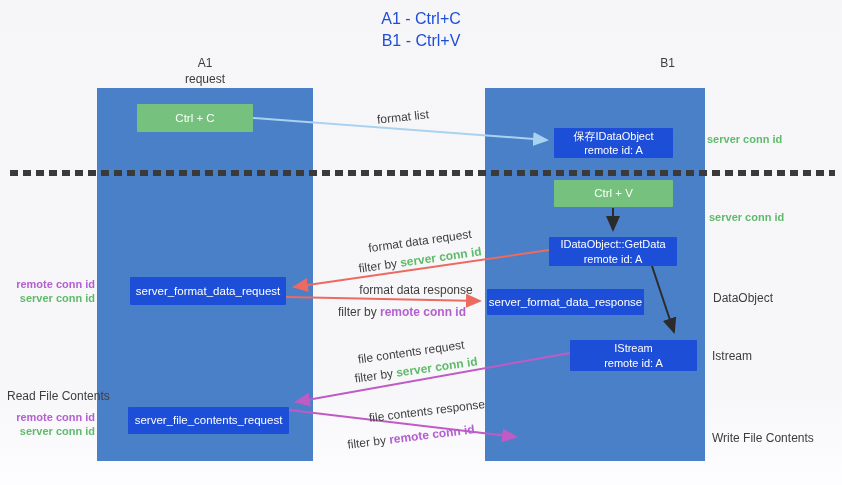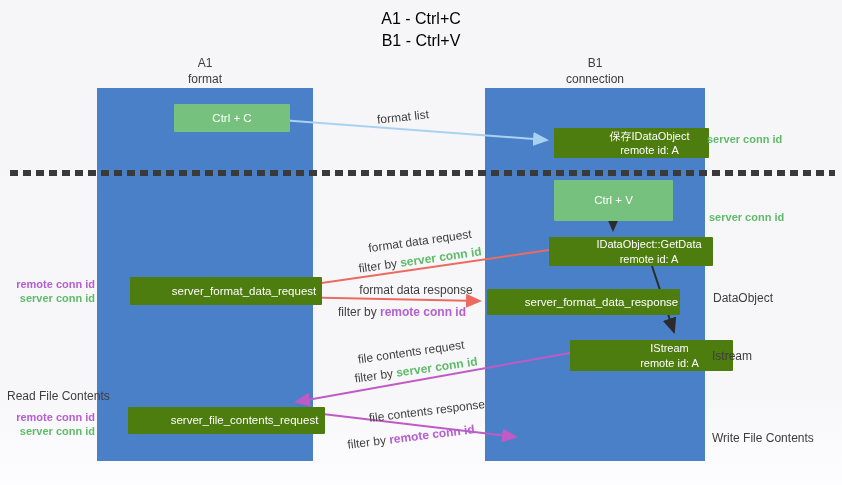--- a/index.html
+++ b/index.html
@@ -4,41 +4,41 @@
 <style>
   html,body{margin:0;padding:0;}
   body{
     width:842px;height:485px;overflow:hidden;
     font-family:"Liberation Sans","DejaVu Sans",sans-serif;
     background:linear-gradient(180deg,#f6f6f8 0%,#f7f7f9 80%,#fdfdff 100%);
   }
   .stage{position:relative;width:842px;height:485px;}
 
   .title{position:absolute;left:0;top:8px;width:842px;text-align:center;
-    font-size:16px;color:#000000;line-height:1.35;}
+    font-size:16px;color:#1d4ed8;line-height:1.35;}
 
   .lane-header{position:absolute;width:160px;text-align:center;
     font-size:12px;color:#3c3c3c;line-height:1.3;z-index:1;}
   .lane-header.left{left:125px;top:56px;}
-  .lane-header.right{left:515px;top:56px;}
+  .lane-header.right{left:515px;top:56px;text-align:right;}
 
   .lane{position:absolute;top:88px;height:373px;background:#4a80c8;z-index:1;}
   .lane.left{left:97px;width:216px;}
   .lane.right{left:485px;width:220px;}
 
   .dotted{position:absolute;left:10px;top:170px;width:825px;height:6px;z-index:2;
     background:repeating-linear-gradient(90deg,#3a3a3a 0 8px,transparent 8px 13px);}
 
   svg.arrows{position:absolute;left:0;top:0;width:842px;height:485px;z-index:3;}
 
   .node{position:absolute;z-index:4;display:flex;flex-direction:column;
     align-items:center;justify-content:center;color:#fff;text-align:center;
     border-radius:1px;}
   .node .l1,.node .l2{display:block;line-height:1.3;}
-  .node.orange{background:#4d7c0f;padding-left:36px;}
+  .node.orange{background:#1d4ed8;}
   .node.green{background:#77c17e;}
   .fs11{font-size:11px;}
   .fs115{font-size:11.5px;}
 
   .alabel{position:absolute;z-index:5;white-space:nowrap;font-size:12px;
     color:#3f3f3f;transform-origin:center;}
   .alabel .green{color:#5fbb6a;font-weight:bold;}
   .alabel .purple{color:#b45fd0;font-weight:bold;}
 
   .side{position:absolute;z-index:5;white-space:nowrap;font-size:12px;color:#3d3d3d;}
@@ -52,25 +52,24 @@
 
 <div class="stage">
 
   <div class="title">
     <div>A1 - Ctrl+C</div>
     <div>B1 - Ctrl+V</div>
   </div>
 
   <div class="lane-header left">
     <div>A1</div>
-    <div>format</div>
+    <div>request</div>
   </div>
   <div class="lane-header right">
     <div>B1</div>
-    <div>connection</div>
   </div>
 
   <div class="lane left"></div>
   <div class="lane right"></div>
 
   <div class="dotted"></div>
 
   <svg class="arrows" viewBox="0 0 842 485">
     <defs>
       <marker id="m-blue" markerWidth="9" markerHeight="8" refX="7" refY="3.5" orient="auto">
@@ -88,30 +87,30 @@
     </defs>
     <line x1="253" y1="118" x2="547" y2="140" stroke="#a9d2f0" stroke-width="2" marker-end="url(#m-blue)"></line>
     <line x1="613" y1="208" x2="613" y2="230" stroke="#2b2b2b" stroke-width="2" marker-end="url(#m-black)"></line>
     <line x1="549" y1="250" x2="294" y2="287" stroke="#ec6a60" stroke-width="2" marker-end="url(#m-red)"></line>
     <line x1="286" y1="297" x2="480" y2="301" stroke="#ec6a60" stroke-width="2" marker-end="url(#m-red)"></line>
     <line x1="652" y1="266" x2="674" y2="332" stroke="#2b2b2b" stroke-width="2" marker-end="url(#m-black)"></line>
     <line x1="570" y1="353" x2="296" y2="402" stroke="#c05ac5" stroke-width="2" marker-end="url(#m-magenta)"></line>
     <line x1="289" y1="410" x2="516" y2="437" stroke="#c05ac5" stroke-width="2" marker-end="url(#m-magenta)"></line>
   </svg>
 
-  <div class="node green fs115" style="left:137px;top:104px;width:116px;height:28px;margin-left:37px;">
+  <div class="node green fs115" style="left:137px;top:104px;width:116px;height:28px;">
     <span class="l1">Ctrl + C</span>
   </div>
 
   <div class="node orange fs11" style="left:554px;top:128px;width:119px;height:30px;">
     <span class="l1">保存IDataObject</span>
     <span class="l2">remote id: A</span>
   </div>
 
-  <div class="node green fs115" style="left:554px;top:180px;width:119px;height:41px;align-items:center;">
+  <div class="node green fs115" style="left:554px;top:180px;width:119px;height:27px;align-items:center;">
     <span class="l1">Ctrl + V</span>
   </div>
 
   <div class="node orange fs11" style="left:549px;top:237px;width:128px;height:29px;">
     <span class="l1">IDataObject::GetData</span>
     <span class="l2">remote id: A</span>
   </div>
 
   <div class="node orange fs115" style="left:130px;top:277px;width:156px;height:28px;">
     <span class="l1">server_format_data_request</span>

